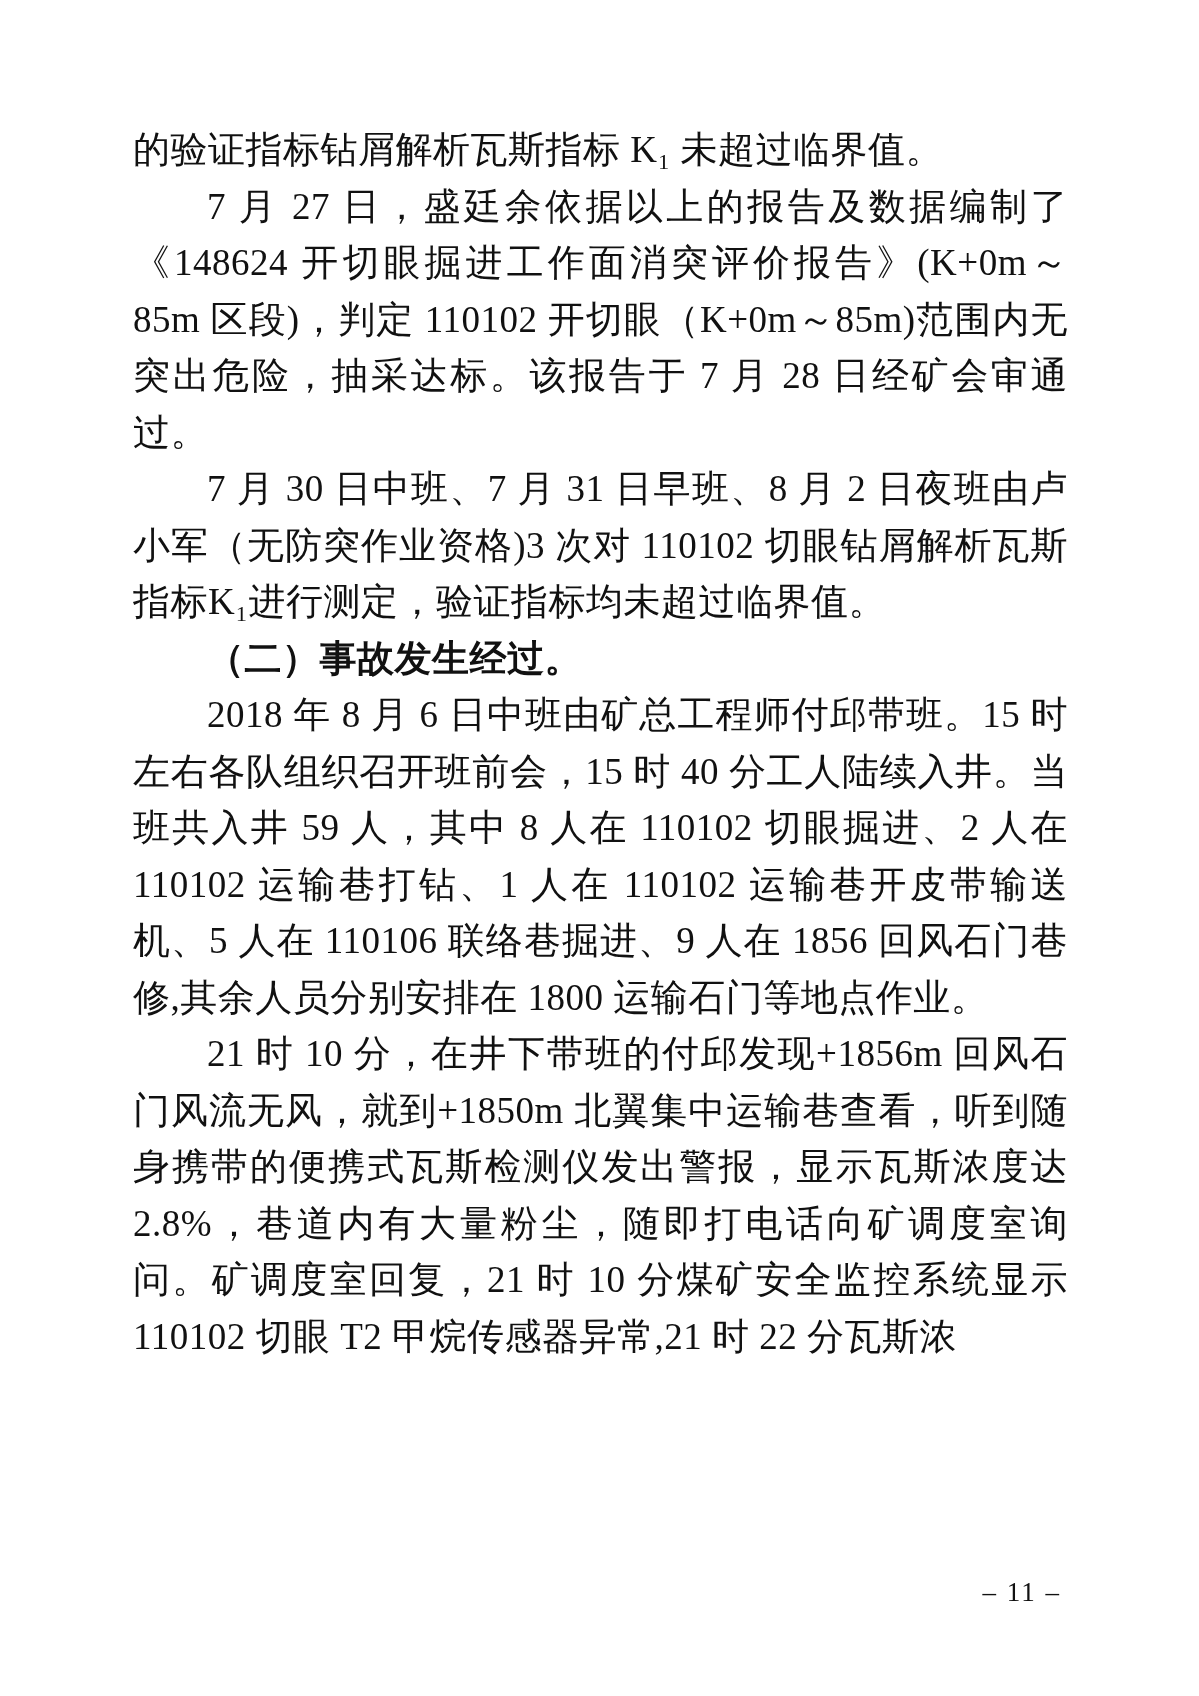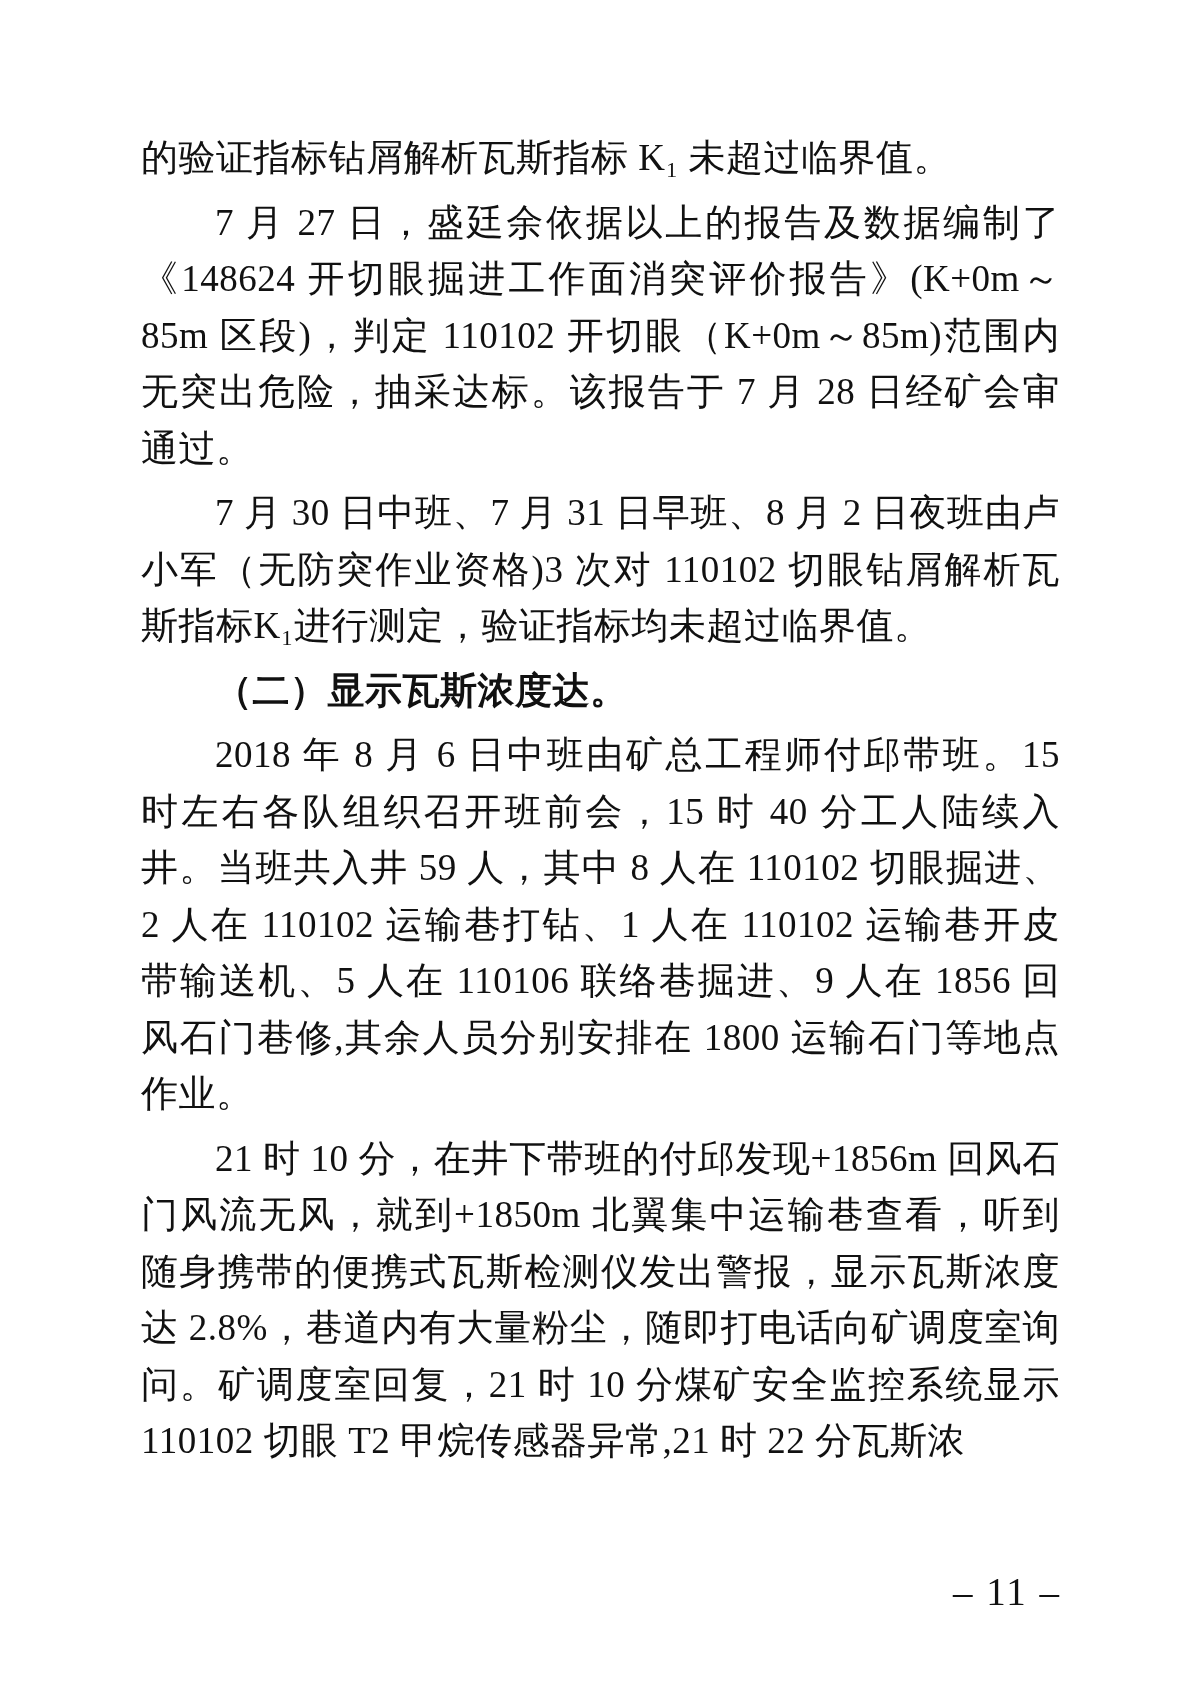--- a/index.html
+++ b/index.html
@@ -21,56 +21,56 @@
     position: absolute;
     left: 133px;
     top: 122px;
     width: 935px;
     font-size: 37px;
     line-height: 56.5px;
     text-align: justify;
     letter-spacing: 0.5px;
   }
   .para {
-    margin: 8px;
+    margin: 0;
     padding: 0;
     text-indent: 0;
   }
   .para.indent {
     text-indent: 2em;
   }
   .para.heading {
     font-weight: bold;
   }
   .page-footer {
     position: absolute;
     top: 1572px;
     right: 138px;
-    font-size: 39px;
+    font-size: 27px;
     line-height: 40px;
     letter-spacing: 2px;
     color: #111111;
     font-family: "Liberation Serif", "DejaVu Serif", serif;
   }
 </style>
 </head>
 <body>
 
 <div class="page">
 
   <div class="text-block">
 
     <p class="para">的验证指标钻屑解析瓦斯指标 K₁ 未超过临界值。</p>
 
 
     <p class="para indent">7 月 27 日，盛廷余依据以上的报告及数据编制了《148624 开切眼掘进工作面消突评价报告》(K+0m～85m 区段)，判定 110102 开切眼（K+0m～85m)范围内无突出危险，抽采达标。该报告于 7 月 28 日经矿会审通过。</p>
 
     <p class="para indent">7 月 30 日中班、7 月 31 日早班、8 月 2 日夜班由卢小军（无防突作业资格)3 次对 110102 切眼钻屑解析瓦斯指标K₁进行测定，验证指标均未超过临界值。</p>
 
-    <p class="para indent heading">（二）显示瓦斯浓度达。</p>
+    <p class="para indent heading">（二）事故发生经过。</p>
 
     <p class="para indent">2018 年 8 月 6 日中班由矿总工程师付邱带班。15 时左右各队组织召开班前会，15 时 40 分工人陆续入井。当班共入井 59 人，其中 8 人在 110102 切眼掘进、2 人在 110102 运输巷打钻、1 人在 110102 运输巷开皮带输送机、5 人在 110106 联络巷掘进、9 人在 1856 回风石门巷修,其余人员分别安排在 1800 运输石门等地点作业。</p>
 
     <p class="para indent">21 时 10 分，在井下带班的付邱发现+1856m 回风石门风流无风，就到+1850m 北翼集中运输巷查看，听到随身携带的便携式瓦斯检测仪发出警报，显示瓦斯浓度达 2.8%，巷道内有大量粉尘，随即打电话向矿调度室询问。矿调度室回复，21 时 10 分煤矿安全监控系统显示 110102 切眼 T2 甲烷传感器异常,21 时 22 分瓦斯浓</p>
 
   </div>
 
   <div class="page-footer">– 11 –</div>
 
 </div>

